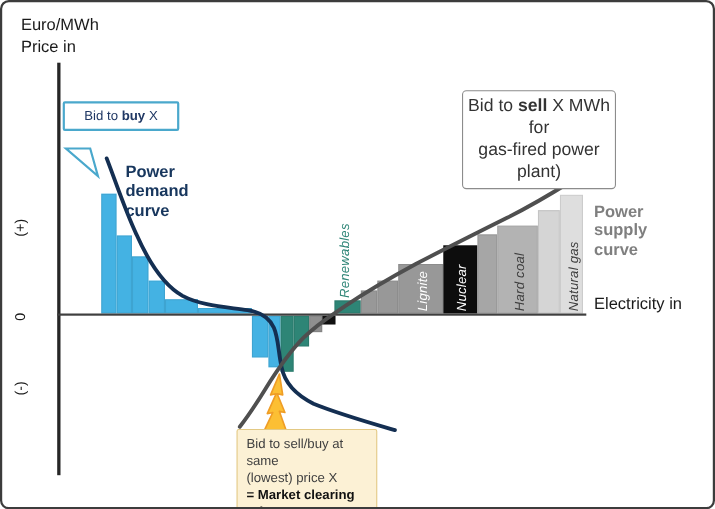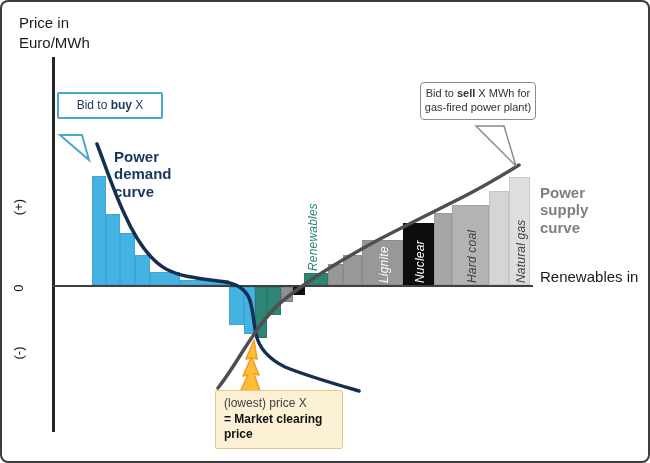--- a/index.html
+++ b/index.html
@@ -18,44 +18,44 @@
   .bar{position:absolute;box-shadow:inset 0 0 0 1px rgba(0,0,0,0.08);}
   .bar-label{position:absolute;transform:rotate(-90deg);transform-origin:0 0;white-space:nowrap;
              font-style:italic;font-size:12px;letter-spacing:.2px;z-index:6;}
 
   #curves-svg{position:absolute;left:0;top:0;z-index:5;pointer-events:none;}
 
   .callout{position:absolute;background:#ffffff;z-index:10;text-align:center;box-sizing:border-box;}
   .callout .ln{display:block;}
   #buy-callout{left:55px;top:90px;width:106px;padding:4px 2px;border:2px solid #4aa8cc;border-radius:2px;
                font-size:12px;line-height:1.22;color:#203864;}
-  #sell-callout{left:418px;top:80px;width:116px;padding:4px 2px;border:1.5px solid #8c8c8c;border-radius:4px;
-                font-size:11px;line-height:1.25;color:#333333;}
+  #sell-callout{left:418px;top:80px;width:140px;padding:4px 2px;border:1.5px solid #8c8c8c;border-radius:4px;
+                font-size:16px;line-height:1.25;color:#333333;}
   #clearing-callout{left:213px;top:388px;width:128px;padding:5px 8px;border:1px solid #e3c984;border-radius:2px;
                     background:#fcf1d5;font-size:12px;line-height:1.3;color:#3f3f3f;text-align:left;}
   #clearing-callout b{color:#111111;}
 
   .curve-label{position:absolute;font-weight:bold;font-size:15px;line-height:1.15;z-index:8;}
   #demand-curve-label{left:112px;top:146px;width:58px;color:#17365d;}
   #supply-curve-label{left:538px;top:139px;width:50px;color:#7f7f7f;margin-top:43px;}
   #x-axis-title{left:538px;top:265px;width:100px;}
   #y-axis-title{left:17px;top:11px;width:110px;}
 </style>
 </head>
 <body>
 
 <div id="frame">
 <div id="stage">
 
   <div class="axis-title" id="y-axis-title">
+    <span class="ln" style="display:block">Euro/MWh</span>
     <span class="ln" style="display:block">Price in</span>
-    <span class="ln" style="display:block">Euro/MWh</span>
   </div>
   <div class="axis-title" id="x-axis-title">
-    <span style="display:block">Renewables in</span>
+    <span style="display:block">Electricity in</span>
   </div>
 
   <div class="yline" id="y-axis-line" style="left: 50px; top: 55px; width: 2.5px; height: 375px;"></div>
   <div class="xline" id="x-axis-line" style="left: 50px; top: 283px; width: 481px; height: 2px;"></div>
 
   <div id="bars-layer">
         <div class="bar" style="left: 90px; top: 174px; width: 14px; height: 109px; background: rgb(68, 178, 227);"></div>
         <div class="bar" style="left: 104px; top: 212px; width: 14px; height: 71px; background: rgb(68, 178, 227);"></div>
         <div class="bar" style="left: 118px; top: 231px; width: 15px; height: 52px; background: rgb(68, 178, 227);"></div>
         <div class="bar" style="left: 133px; top: 253px; width: 15px; height: 30px; background: rgb(68, 178, 227);"></div>
@@ -94,20 +94,21 @@
   <div class="callout" id="buy-callout">
     <span class="ln"><span>Bid to </span><b>buy</b><span> X</span></span>
   </div>
 
   <div class="callout" id="sell-callout">
     <span class="ln"><span>Bid to </span><b>sell</b><span> X MWh for</span></span>
     <span class="ln">gas-fired power plant)</span>
   </div>
 
   <div class="callout" id="clearing-callout">
+    <span class="ln">Bid to sell/buy at same</span>
     <span class="ln">(lowest) price X</span>
     <b class="ln">= Market clearing price</b>
   </div>
 
   <div class="curve-label" id="demand-curve-label">Power demand curve</div>
   <div class="curve-label" id="supply-curve-label">Power supply curve</div>
 
 <div class="ytick" style="top: 195px;">(+)</div>
       <div class="ytick" style="top: 276px;">0</div>
       <div class="ytick" style="top: 341px;">(-)</div>

